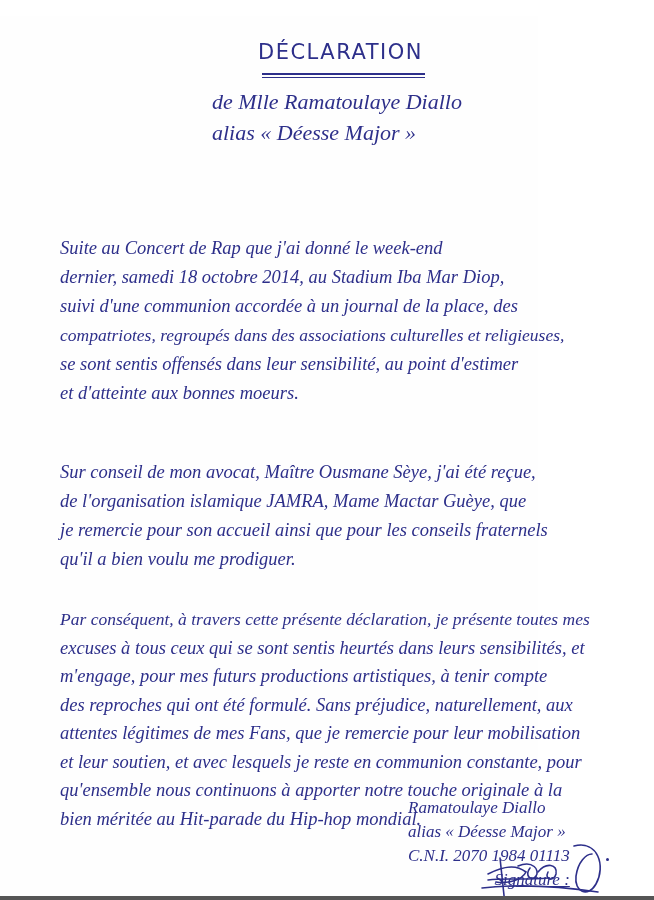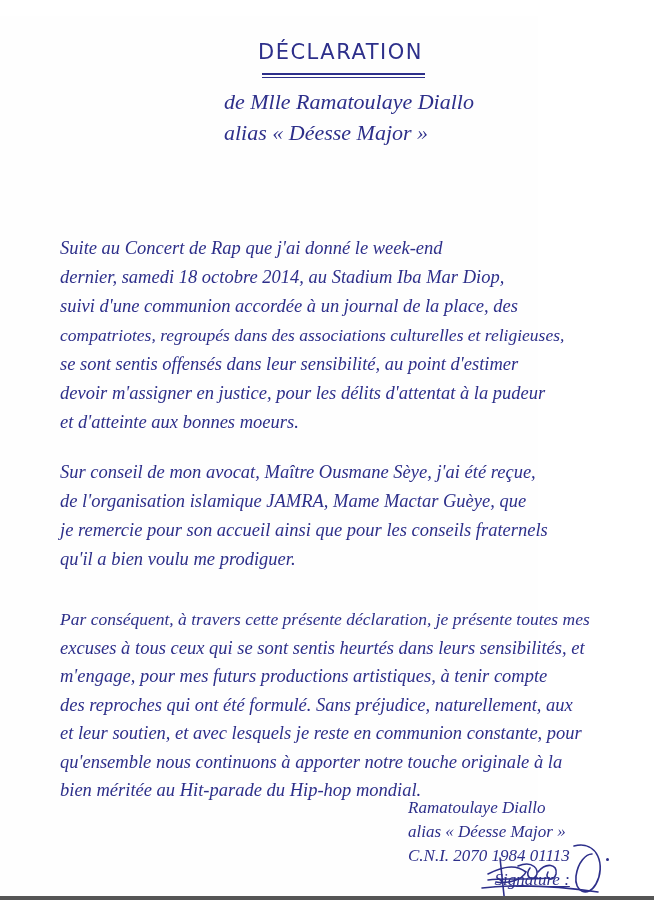--- a/index.html
+++ b/index.html
@@ -51,21 +51,20 @@
       width: 163px;
       height: 0;
       border-top: 2px solid #2d2f8a;
       border-bottom: 1px solid #2d2f8a;
       padding-top: 2px;
     }
     .subtitle {
       position: absolute;
       left: 212px;
       font-size: 22px;
-      margin-left: 12px;
     }
     .sub1 { top: 73px; }
     .sub2 { top: 104px; left: 212px; }
 
     .para {
       position: absolute;
       left: 60px;
       width: 590px;
       font-size: 18.5px;
       line-height: 29px;
@@ -118,36 +117,36 @@
 
   <div class="subtitle sub1 ink">de Mlle Ramatoulaye Diallo</div>
   <div class="subtitle sub2 ink">alias « Déesse Major »</div>
 
   <div class="para p1 ink">
     <span class="line">Suite au Concert de Rap que j'ai donné le week-end</span>
     <span class="line">dernier, samedi 18 octobre 2014, au Stadium Iba Mar Diop,</span>
     <span class="line">suivi d'une communion accordée à un journal de la place, des</span>
     <span class="line" style="font-size:17.5px">compatriotes, regroupés dans des associations culturelles et religieuses,</span>
     <span class="line">se sont sentis offensés dans leur sensibilité, au point d'estimer</span>
-    <span class="line">devoir m'assigner en justice, pour les délits d'attentat à la pudeur</span>
     <span class="line">et d'atteinte aux bonnes moeurs.</span>
   </div>
 
   <div class="para p2 ink">
     <span class="line">Sur conseil de mon avocat, Maître Ousmane Sèye, j'ai été reçue,</span>
     <span class="line">de l'organisation islamique JAMRA, Mame Mactar Guèye, que</span>
     <span class="line">je remercie pour son accueil ainsi que pour les conseils fraternels</span>
     <span class="line">qu'il a bien voulu me prodiguer.</span>
   </div>
 
   <div class="para p3 ink">
     <span class="line" style="font-size:17.5px">Par conséquent, à travers cette présente déclaration, je présente toutes mes</span>
     <span class="line">excuses à tous ceux qui se sont sentis heurtés dans leurs sensibilités, et</span>
     <span class="line">m'engage, pour mes futurs productions artistiques, à tenir compte</span>
     <span class="line">des reproches qui ont été formulé. Sans préjudice, naturellement, aux</span>
+    <span class="line">attentes légitimes de mes Fans, que je remercie pour leur mobilisation</span>
     <span class="line">et leur soutien, et avec lesquels je reste en communion constante, pour</span>
     <span class="line">qu'ensemble nous continuons à apporter notre touche originale à la</span>
     <span class="line">bien méritée au Hit-parade du Hip-hop mondial.</span>
   </div>
 
   <div class="sig-block ink">
     <span class="line">Ramatoulaye Diallo</span>
     <span class="line">alias « Déesse Major »</span>
     <span class="line">C.N.I. 2070 1984 01113</span>
     <span class="line sig-label">Signature :</span>

